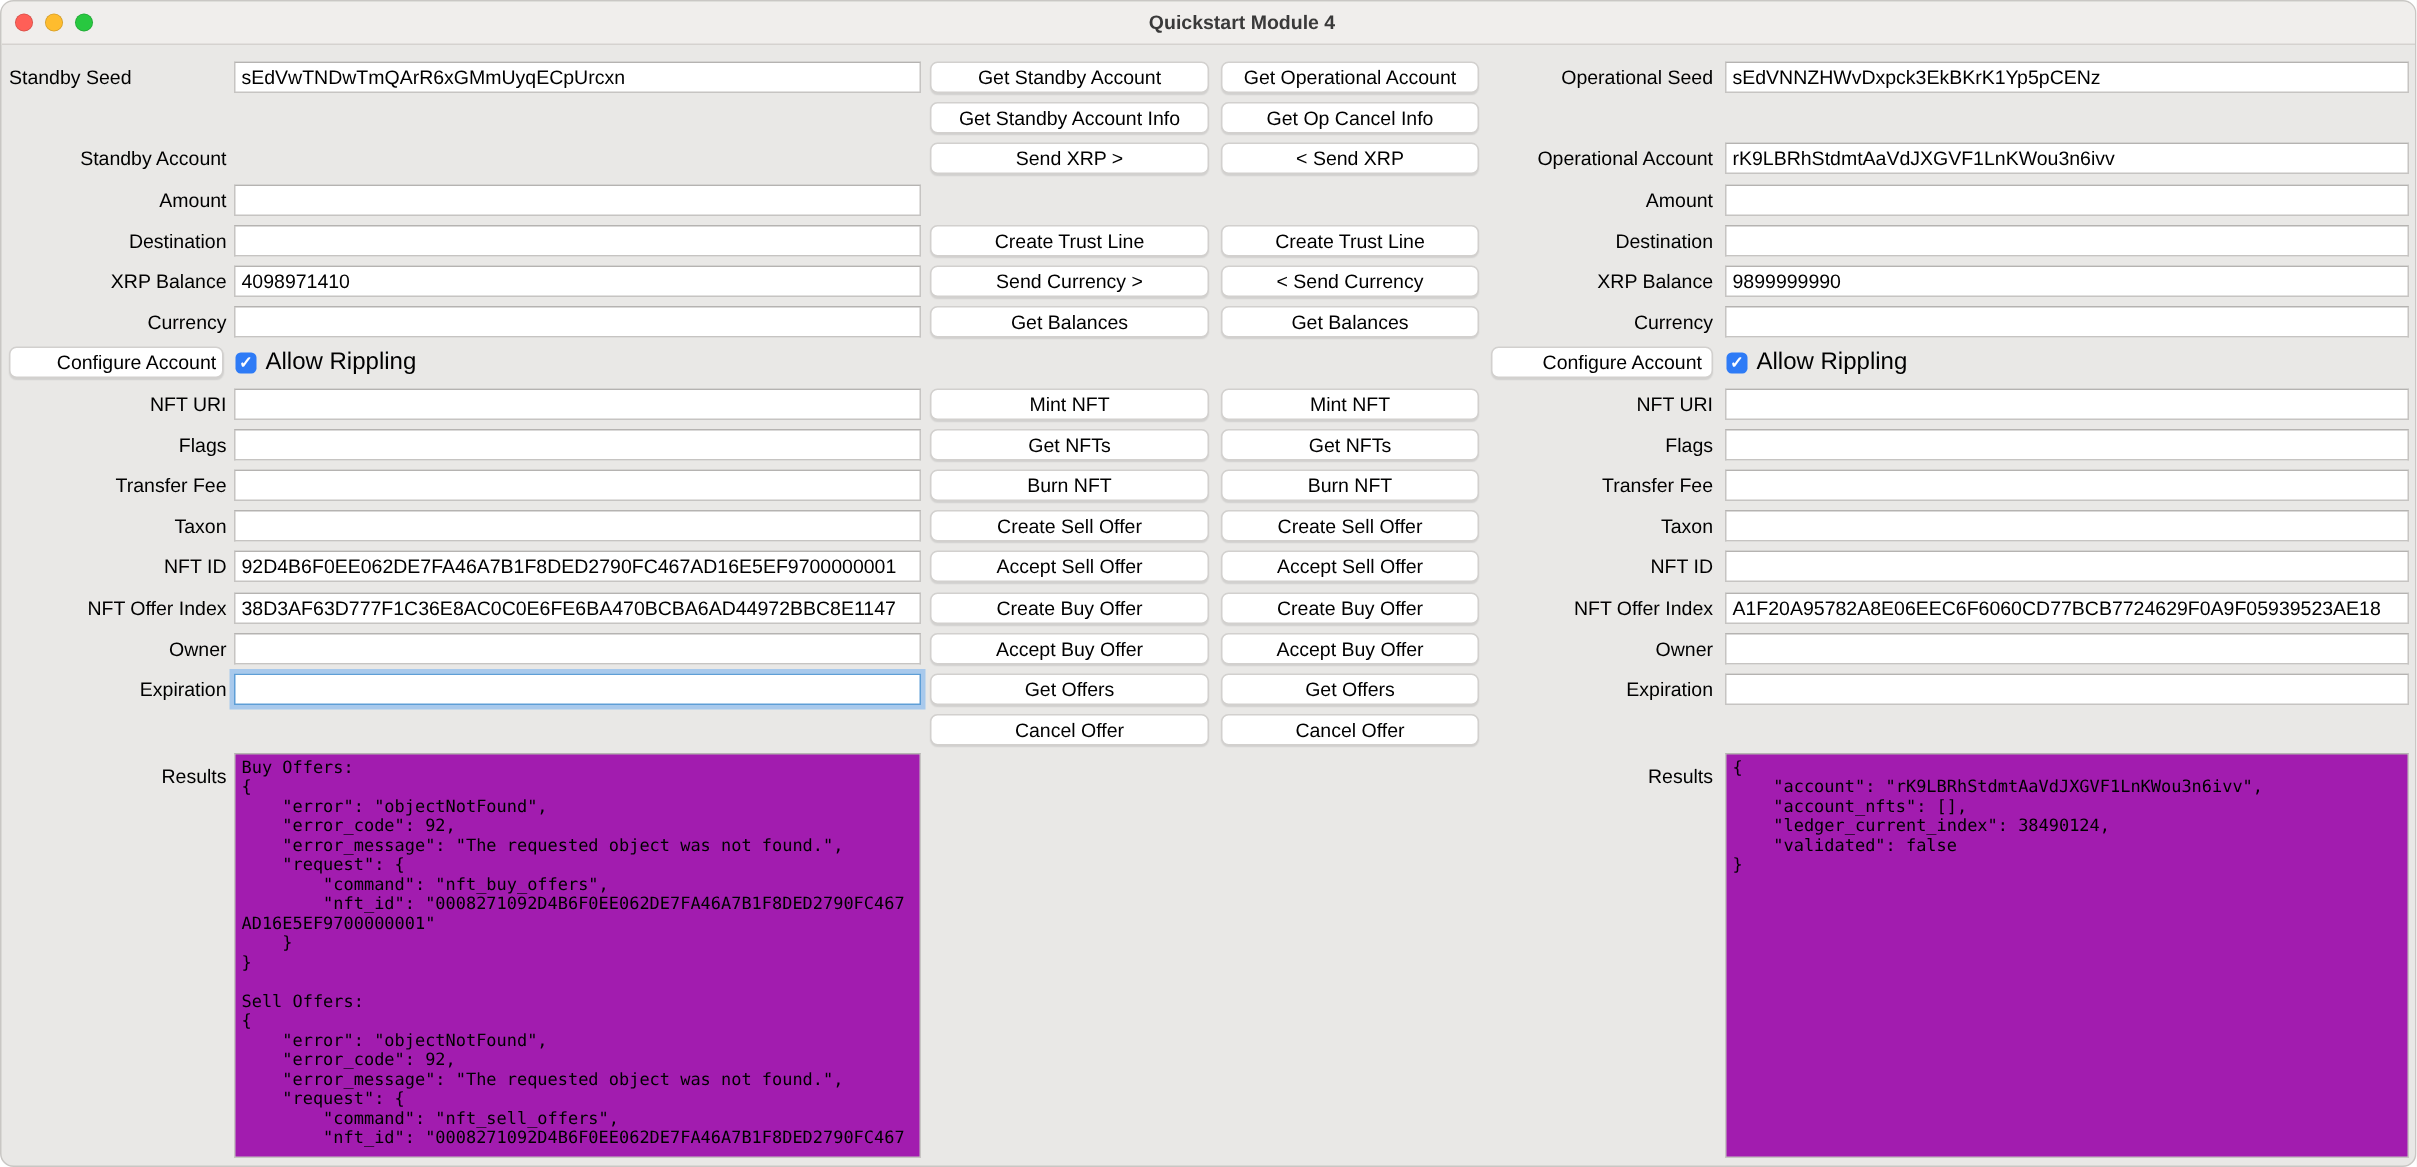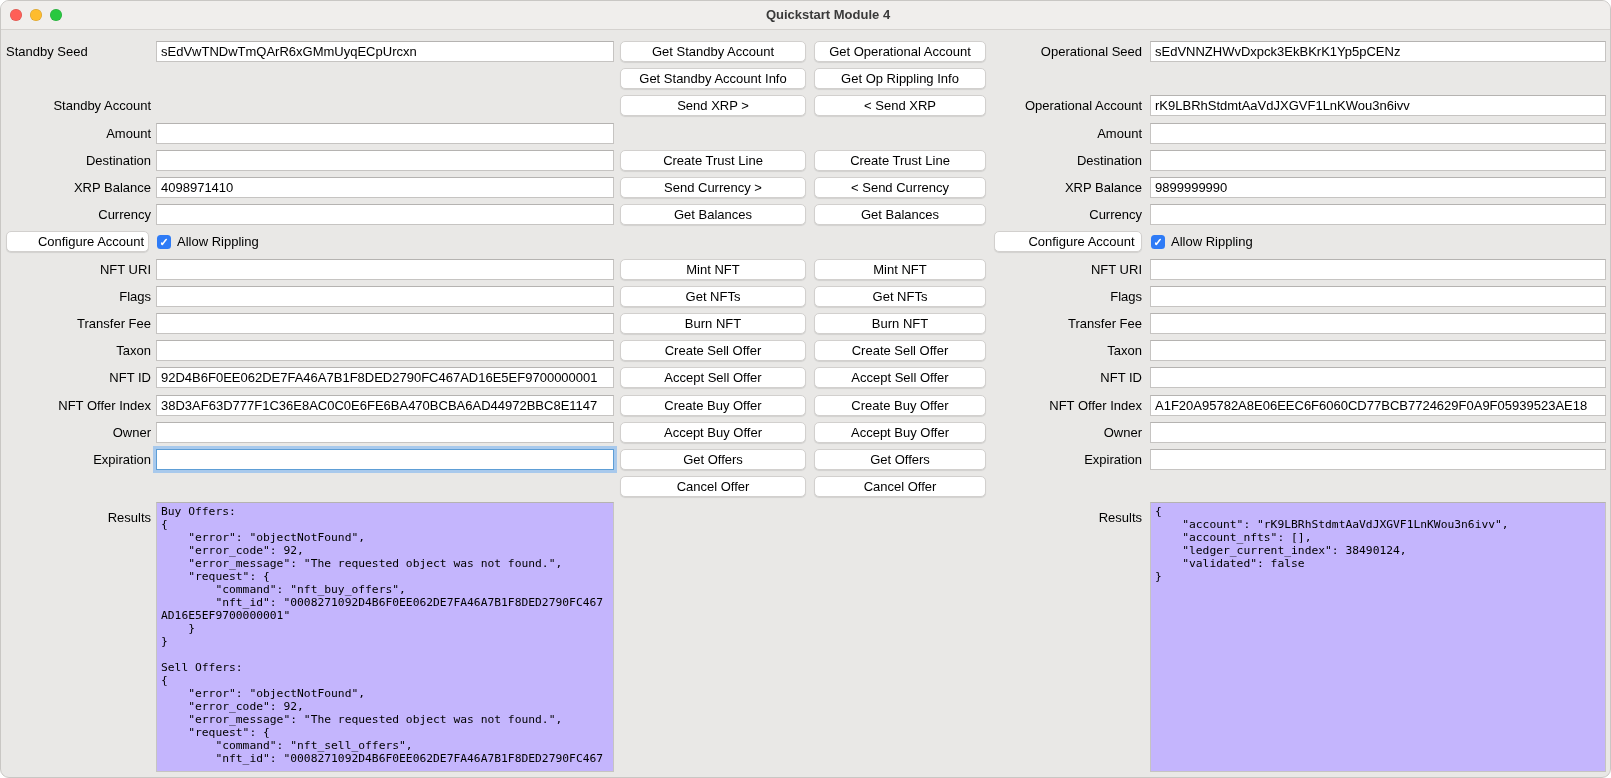--- a/index.html
+++ b/index.html
@@ -45,26 +45,26 @@
   }
   .btn.op{width:172px;}
   .btn.cfg{width:143px;margin-left:5px;padding-left:27px;}
   .btn.cfgop{justify-self:end;width:148px;margin-right:8px;}
   .chkwrap{align-self:center;justify-self:start;display:flex;align-items:center;gap:6px;padding-left:1px;}
   .checkbox{
     width:14px;height:14px;border-radius:3.5px;background:#2e7bf6;
     display:flex;align-items:center;justify-content:center;
     color:#fff;font-size:11px;font-weight:bold;line-height:14px;
   }
-  .chklbl{font-size:13px;}
+  .chklbl{font-size:16px;}
   .reslbl{align-self:start;justify-self:stretch;text-align:right;padding-right:5px;padding-top:10px;font-size:13px;}
   .reslbl.oplbl{padding-right:8px;}
   .results{
     align-self:start;justify-self:start;box-sizing:border-box;margin:2px 0 0 0;
-    width:458px;height:270px;background:#c4b5fd;border:1px solid #c6c4c2;border-top-color:#b5b3b1;
+    width:458px;height:270px;background:#a21caf;border:1px solid #c6c4c2;border-top-color:#b5b3b1;
     font-family:"DejaVu Sans Mono",monospace;font-size:11.3px;line-height:13px;
     padding:2px 0 0 4px;overflow:hidden;white-space:pre;
   }
   .results.op{width:456px;}
 </style>
 </head>
 <body>
 
 <div class="window">
   <div class="titlebar">
@@ -79,21 +79,21 @@
   <div class="grid">
 
     <div class="lbl leftal" style="grid-area:1/1">Standby Seed</div>
     <div class="entry" style="grid-area:1/2">sEdVwTNDwTmQArR6xGMmUyqECpUrcxn</div>
     <div class="btn" style="grid-area:1/3">Get Standby Account</div>
     <div class="btn op" style="grid-area:1/4">Get Operational Account</div>
     <div class="lbl oplbl" style="grid-area:1/5">Operational Seed</div>
     <div class="entry op" style="grid-area:1/6">sEdVNNZHWvDxpck3EkBKrK1Yp5pCENz</div>
 
     <div class="btn" style="grid-area:2/3">Get Standby Account Info</div>
-    <div class="btn op" style="grid-area:2/4">Get Op Rippling Info</div>
+    <div class="btn op" style="grid-area:2/4">Get Op Cancel Info</div>
 
     <div class="lbl" style="grid-area:3/1">Standby Account</div>
     <div class="btn" style="grid-area:3/3">Send XRP &gt;</div>
     <div class="btn op" style="grid-area:3/4">&lt; Send XRP</div>
     <div class="lbl oplbl" style="grid-area:3/5">Operational Account</div>
     <div class="entry op" style="grid-area:3/6">rK9LBRhStdmtAaVdJXGVF1LnKWou3n6ivv</div>
 
     <div class="lbl" style="grid-area:4/1">Amount</div>
     <div class="entry" style="grid-area:4/2"></div>
     <div class="lbl oplbl" style="grid-area:4/5">Amount</div>

